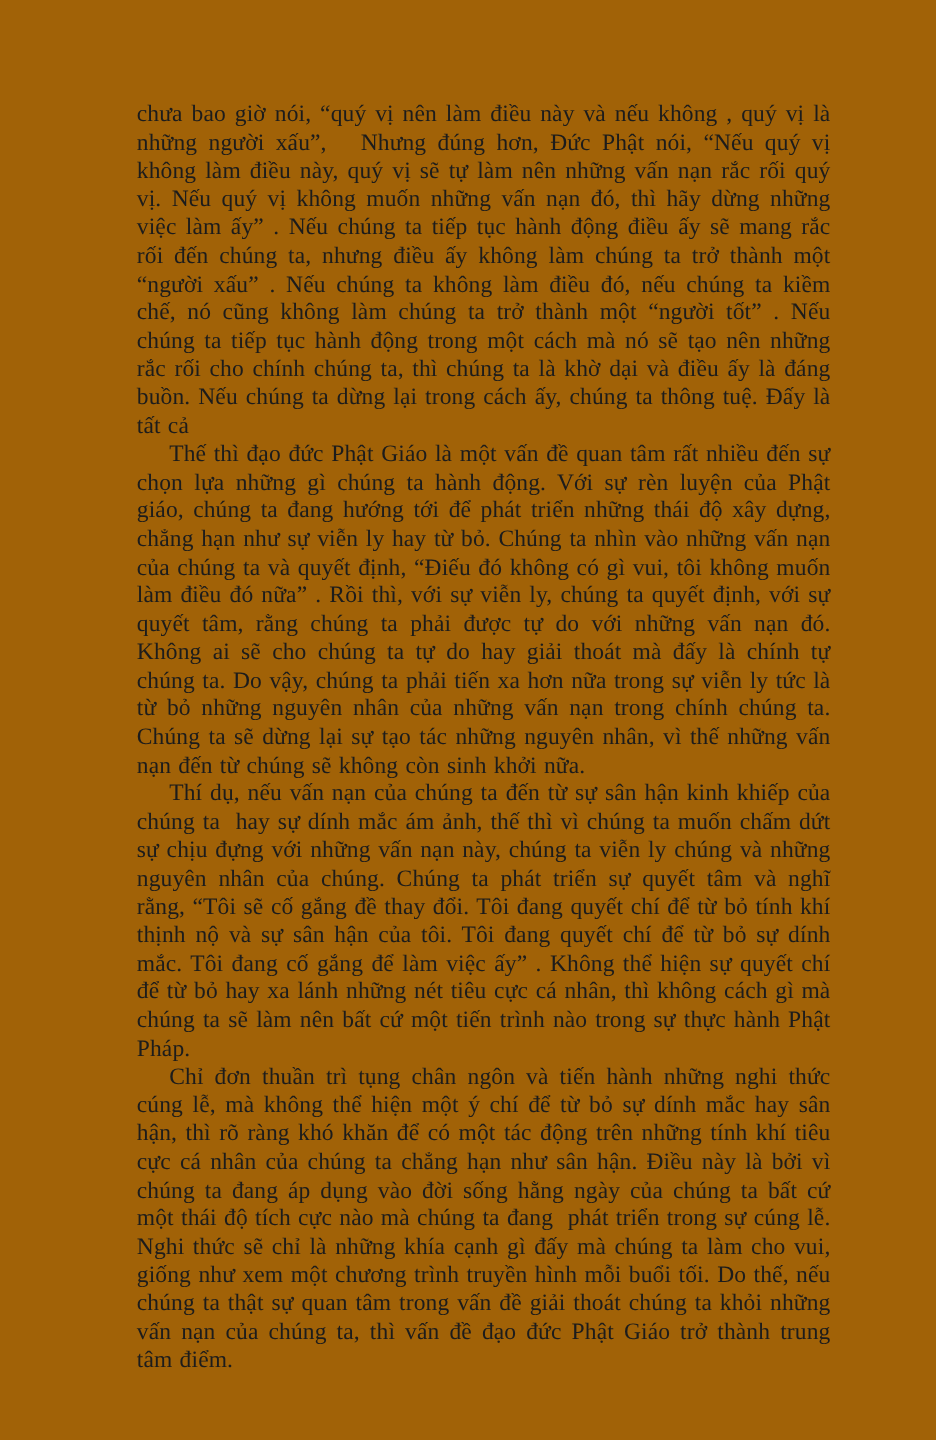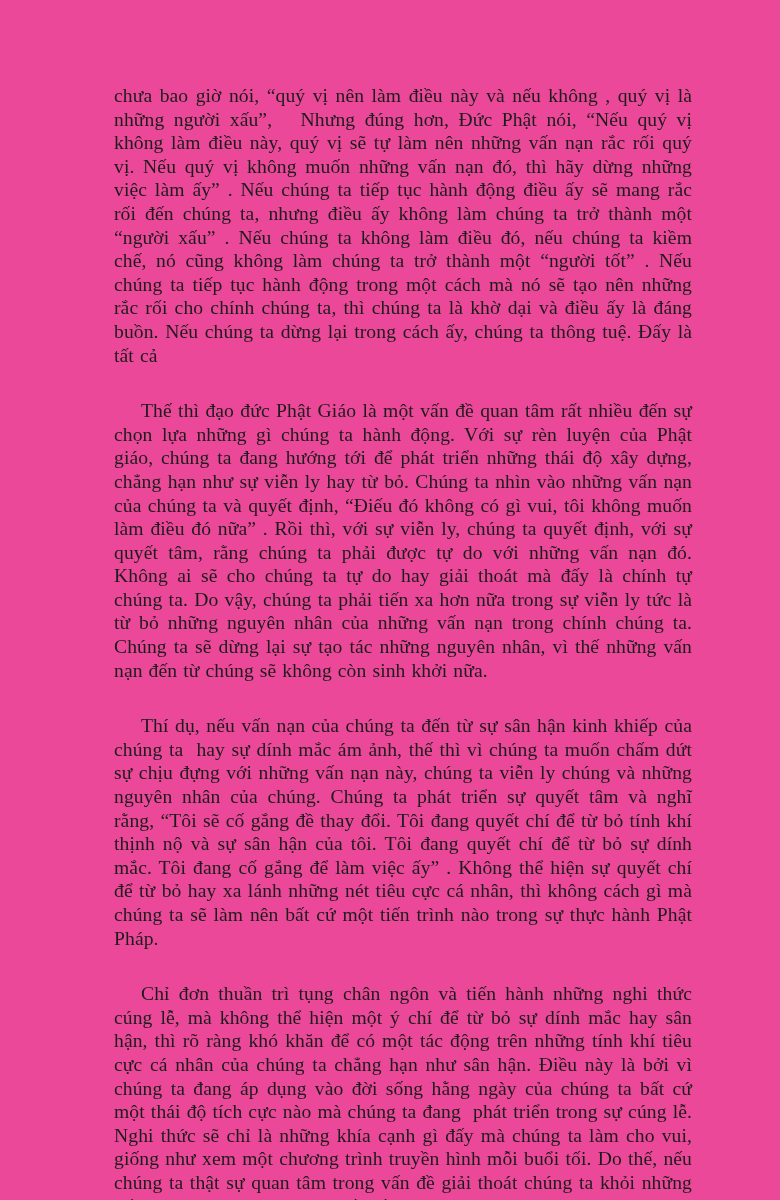--- a/index.html
+++ b/index.html
@@ -9,38 +9,38 @@
       overflow: hidden;
     }
     body {
       background: #fdfdfc;
       font-family: "Liberation Serif", "DejaVu Serif", serif;
     }
     .page {
       position: relative;
       width: 780px;
       height: 1200px;
-      background: #ec4899;
+      background: #a16207;
       text-decoration: underline;
     }
     .text-block {
       position: absolute;
       left: 114px;
       top: 84px;
       width: 578px;
       color: #1c1c1c;
       font-size: 19.6px;
       line-height: 23.6px;
       text-align: justify;
       text-justify: inter-word;
       letter-spacing: 0.1px;
       word-spacing: 1px;
     }
     .para { margin: 0; }
-    .para.indent { text-indent: 27px; margin-top: 32px; }
+    .para.indent { text-indent: 27px; }
   </style>
 </head>
 <body>
 
 <div class="page">
   <div class="text-block">
     <p class="para">chưa bao giờ nói, “quý vị nên làm điều này và nếu không , quý vị là những người xấu”,&nbsp;&nbsp; Nhưng đúng hơn, Đức Phật nói, “Nếu quý vị không làm điều này, quý vị sẽ tự làm nên những vấn nạn rắc rối quý vị. Nếu quý vị không muốn những vấn nạn đó, thì hãy dừng những việc làm ấy” . Nếu chúng ta tiếp tục hành động điều ấy sẽ mang rắc rối đến chúng ta, nhưng điều ấy không làm chúng ta trở thành một “người xấu” . Nếu chúng ta không làm điều đó, nếu chúng ta kiềm chế, nó cũng không làm chúng ta trở thành một “người tốt” . Nếu chúng ta tiếp tục hành động trong một cách mà nó sẽ tạo nên những rắc rối cho chính chúng ta, thì chúng ta là khờ dại và điều ấy là đáng buồn. Nếu chúng ta dừng lại trong cách ấy, chúng ta thông tuệ. Đấy là tất cả</p>
     <p class="para indent">Thế thì đạo đức Phật Giáo là một vấn đề quan tâm rất nhiều đến sự chọn lựa những gì chúng ta hành động. Với sự rèn luyện của Phật giáo, chúng ta đang hướng tới để phát triển những thái độ xây dựng, chẳng hạn như sự viễn ly hay từ bỏ. Chúng ta nhìn vào những vấn nạn của chúng ta và quyết định, “Điếu đó không có gì vui, tôi không muốn làm điều đó nữa” . Rồi thì, với sự viễn ly, chúng ta quyết định, với sự quyết tâm, rằng chúng ta phải được tự do với những vấn nạn đó. Không ai sẽ cho chúng ta tự do hay giải thoát mà đấy là chính tự chúng ta. Do vậy, chúng ta phải tiến xa hơn nữa trong sự viễn ly tức là từ bỏ những nguyên nhân của những vấn nạn trong chính chúng ta. Chúng ta sẽ dừng lại sự tạo tác những nguyên nhân, vì thế những vấn nạn đến từ chúng sẽ không còn sinh khởi nữa.</p>
     <p class="para indent">Thí dụ, nếu vấn nạn của chúng ta đến từ sự sân hận kinh khiếp của chúng ta&nbsp; hay sự dính mắc ám ảnh, thế thì vì chúng ta muốn chấm dứt sự chịu đựng với những vấn nạn này, chúng ta viễn ly chúng và những nguyên nhân của chúng. Chúng ta phát triển sự quyết tâm và nghĩ rằng, “Tôi sẽ cố gắng đề thay đổi. Tôi đang quyết chí để từ bỏ tính khí thịnh nộ và sự sân hận của tôi. Tôi đang quyết chí để từ bỏ sự dính mắc. Tôi đang cố gắng để làm việc ấy” . Không thể hiện sự quyết chí để từ bỏ hay xa lánh những nét tiêu cực cá nhân, thì không cách gì mà chúng ta sẽ làm nên bất cứ một tiến trình nào trong sự thực hành Phật Pháp.</p>
     <p class="para indent">Chỉ đơn thuần trì tụng chân ngôn và tiến hành những nghi thức cúng lễ, mà không thể hiện một ý chí để từ bỏ sự dính mắc hay sân hận, thì rõ ràng khó khăn để có một tác động trên những tính khí tiêu cực cá nhân của chúng ta chẳng hạn như sân hận. Điều này là bởi vì chúng ta đang áp dụng vào đời sống hằng ngày của chúng ta bất cứ một thái độ tích cực nào mà chúng ta đang&nbsp; phát triển trong sự cúng lễ. Nghi thức sẽ chỉ là những khía cạnh gì đấy mà chúng ta làm cho vui, giống như xem một chương trình truyền hình mỗi buổi tối. Do thế, nếu chúng ta thật sự quan tâm trong vấn đề giải thoát chúng ta khỏi những vấn nạn của chúng ta, thì vấn đề đạo đức Phật Giáo trở thành trung tâm điểm.</p>

